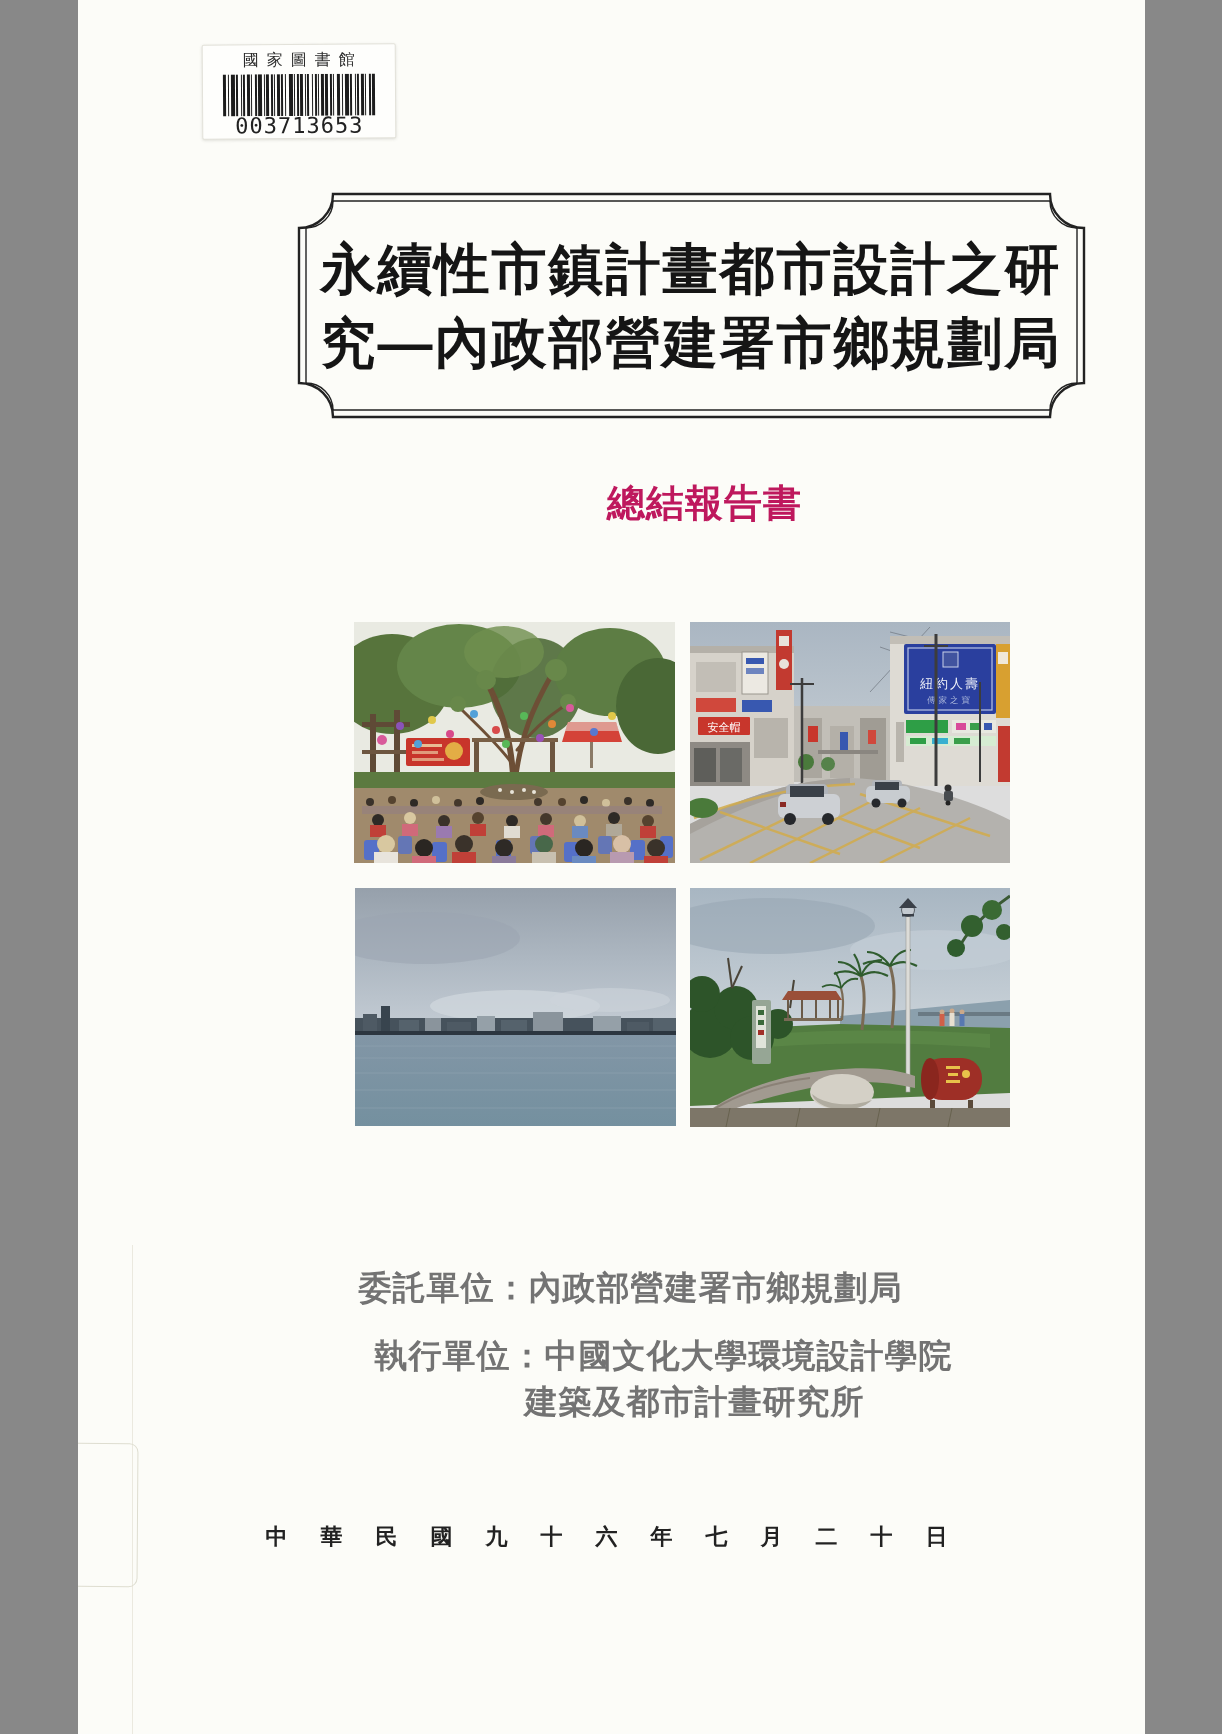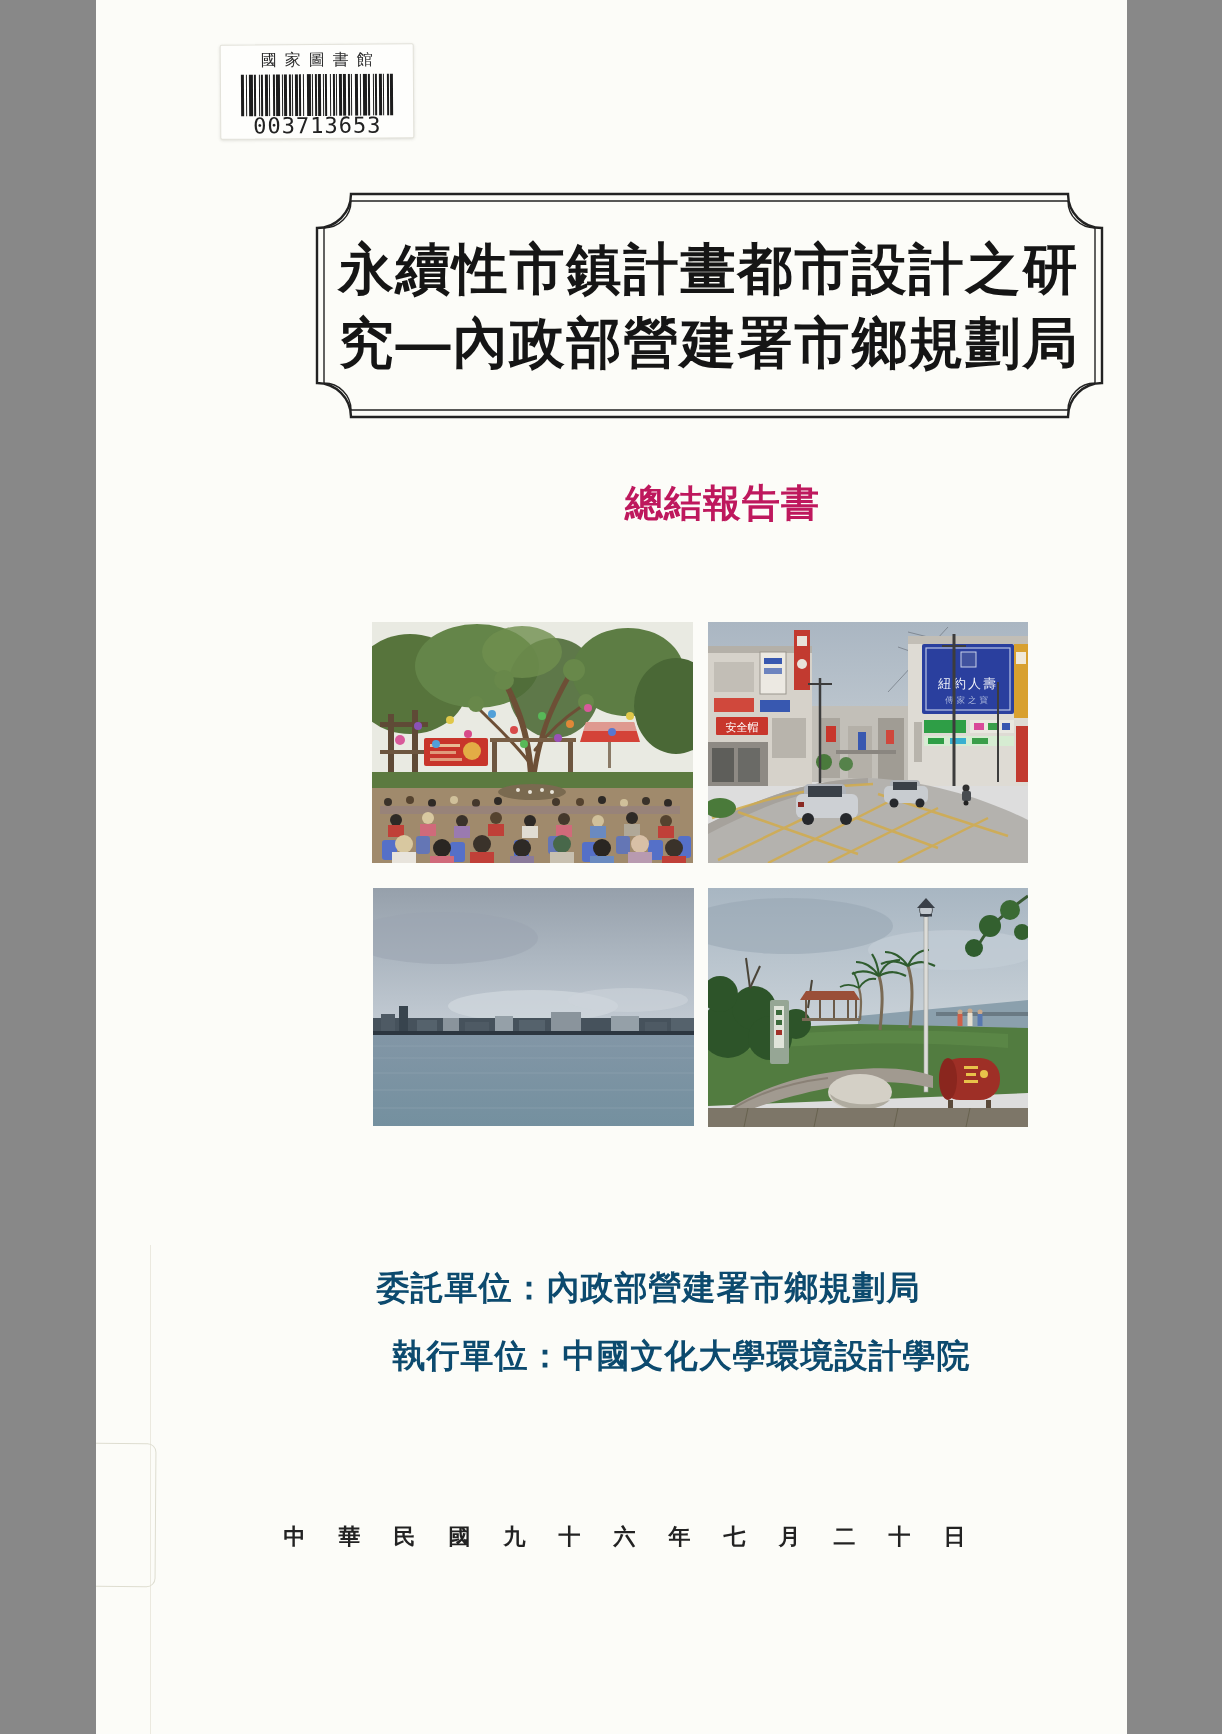--- a/index.html
+++ b/index.html
@@ -5,20 +5,21 @@
 <style>
   html,body{margin:0;padding:0;background:#888;}
   .page{
     position:relative;
     width:1031px;height:1734px;
     margin:0 auto;
     background:#fcfcf8;
     overflow:hidden;
     font-family:"Liberation Sans", sans-serif;
     color:#1a1a1a;
+    padding-left:36px;
   }
   .abs{position:absolute;}
 
   
   .lib-label{
     left:124px;top:44px;width:192px;height:93px;
     background:#fefefc;
     border:1px solid #e3e2da;
     border-radius:2px;
     box-shadow:0 1px 3px rgba(90,90,80,.18);
@@ -52,21 +53,21 @@
     left:16px;top:478px;width:1222px;text-align:center;
     font-weight:700;font-size:38px;letter-spacing:1px;color:#be185d;
   }
 
   .photo{overflow:hidden;background:#ddd;}
   .photo svg{display:block;}
 
   .credit{
     font-family:Liberation Serif, serif;
     font-weight:600;font-size:33px;letter-spacing:1px;
-    color:#0c4a6e;white-space:nowrap;
+    color:#737373;white-space:nowrap;
   }
 
   .date-line{
     left:188px;top:1522px;
     font-family:"Liberation Serif", serif;
     font-weight:600;font-size:22px;letter-spacing:33px;
     color:#222;white-space:nowrap;
   }
 
   
@@ -513,19 +514,20 @@
         <line x1="40" y1="220" x2="36" y2="239"></line>
           <line x1="110" y1="220" x2="106" y2="239"></line>
         <line x1="190" y1="220" x2="186" y2="239"></line>
           <line x1="262" y1="220" x2="258" y2="239"></line>
       </g>
     </svg>
   </div>
 
   <div class="abs credit" style="left:281px;top:1266px;">委託單位：內政部營建署市鄉規劃局</div>
   <div class="abs credit" style="left:297px;top:1334px;text-align:right;">執行單位：中國文化大學環境設計學院</div>
+  <div class="abs credit" style="left:447px;top:1380px;">建築及都市計畫研究所</div>
 
   <div class="abs date-line">中華民國九十六年七月二十日</div>
 
   <div class="abs crease"></div>
   <div class="abs ghost-sticker"></div>
 
 </div>
 
 </body></html>

